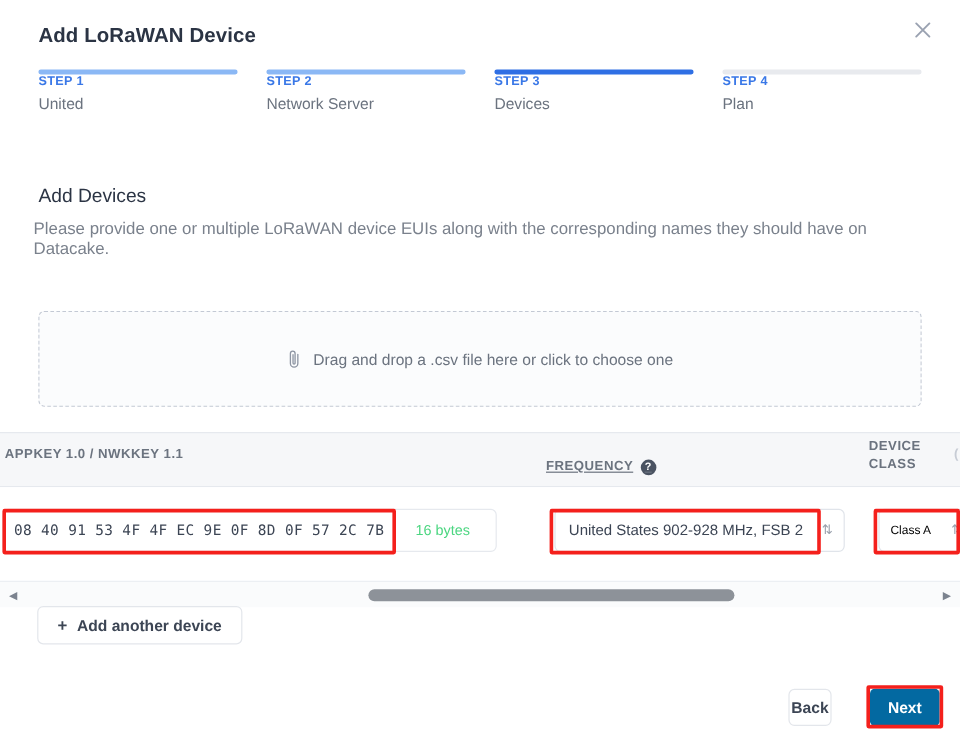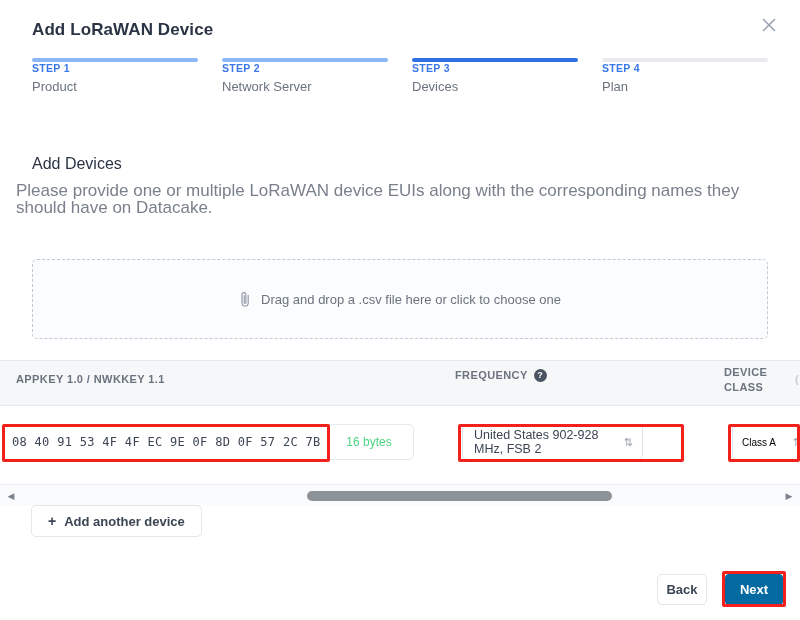--- a/index.html
+++ b/index.html
@@ -77,24 +77,24 @@
   .section-title {
     position: absolute;
     left: 32px;
     top: 155px;
     font-size: 16px;
     font-weight: normal;
     color: #2b3444;
   }
   .para1 {
     position: absolute;
-    left: 16px;
+    left: 28px;
     top: 182px;
     width: 730px;
-    font-size: 17px;
+    font-size: 14px;
     color: #7a818c;
     line-height: 17px;
   }
   .para2 {
     position: absolute;
     left: 32px;
     top: 220px;
     width: 718px;
     font-size: 12.7px;
     color: #7a818c;
@@ -139,22 +139,22 @@
     border-bottom: 1px solid #e6e9ee;
   }
   .th {
     position: absolute;
     font-size: 11px;
     font-weight: bold;
     color: #6b737f;
     letter-spacing: .4px;
     line-height: 15px;
   }
-  .th-appkey { left: 16px; top: 11px; }
-  .th-freq   { left: 455px; top: 7px; display: flex; align-items: center; gap: 6px; }
+  .th-appkey { left: 4px; top: 11px; }
+  .th-freq   { left: 455px; top: 21px; display: flex; align-items: center; gap: 6px; text-decoration: underline; }
   .th-class  { left: 724px; top: 4px; width: 56px; }
   .th-edge   { left: 795px; top: 11px; color: #c7ccd5; }
 
   .help-icon {
     display: inline-flex;
     align-items: center;
     justify-content: center;
     width: 13px;
     height: 13px;
     border-radius: 50%;
@@ -206,21 +206,21 @@
     font-size: 12px;
     color: #4cd681;
     font-weight: normal;
   }
 
   
   .freq-select {
     position: absolute;
     left: 462px;
     top: 18px;
-    width: 181px;
+    width: 242px;
     height: 36px;
     border: 1px solid #e0e4ea;
     border-radius: 5px;
     background: #ffffff;
     display: flex;
     align-items: center;
     justify-content: space-between;
     padding: 0 9px 0 11px;
     cursor: pointer;
   }
@@ -319,21 +319,21 @@
     cursor: pointer;
     font-family: "Liberation Sans", sans-serif;
   }
   .plus { font-size: 14px; font-weight: bold; }
 
   
   .btn-back {
     position: absolute;
     left: 657px;
     top: 574px;
-    width: 50px;
+    width: 36px;
     height: 31px;
     background: #ffffff;
     border: 1px solid #e3e6eb;
     border-radius: 5px;
     font-size: 13px;
     font-weight: bold;
     color: #3c4554;
     cursor: pointer;
     font-family: "Liberation Sans", sans-serif;
   }
@@ -366,21 +366,21 @@
         <path d="M2.5 2.5 L13.5 13.5 M13.5 2.5 L2.5 13.5" stroke="#9aa2b1" stroke-width="1.6" stroke-linecap="round" fill="none"></path>
       </svg>
     </span>
   </div>
 
   <div class="stepper">
 
     <div class="step done">
       <div class="step-bar"></div>
       <div class="step-no">STEP 1</div>
-      <div class="step-label">Product</div>
+      <div class="step-label">United</div>
     </div>
 
     <div class="step done">
       <div class="step-bar"></div>
       <div class="step-no">STEP 2</div>
       <div class="step-label">Network Server</div>
     </div>
 
     <div class="step current">
       <div class="step-bar"></div>

